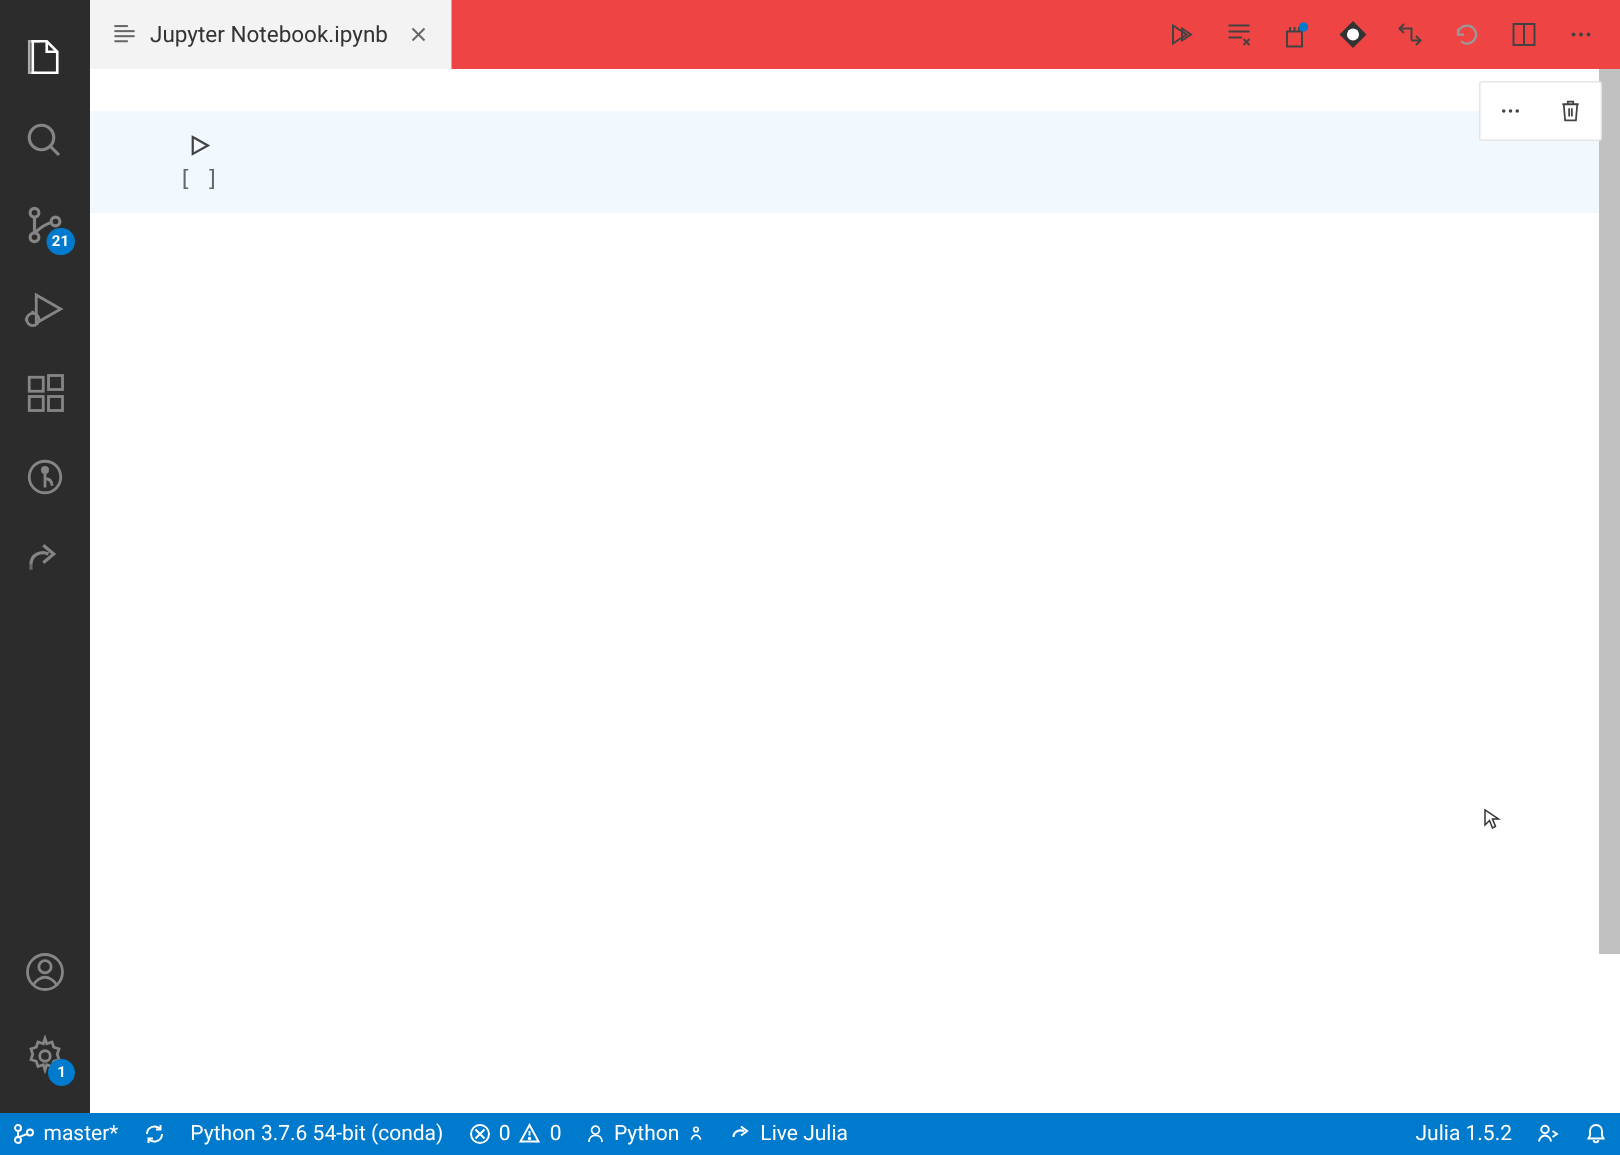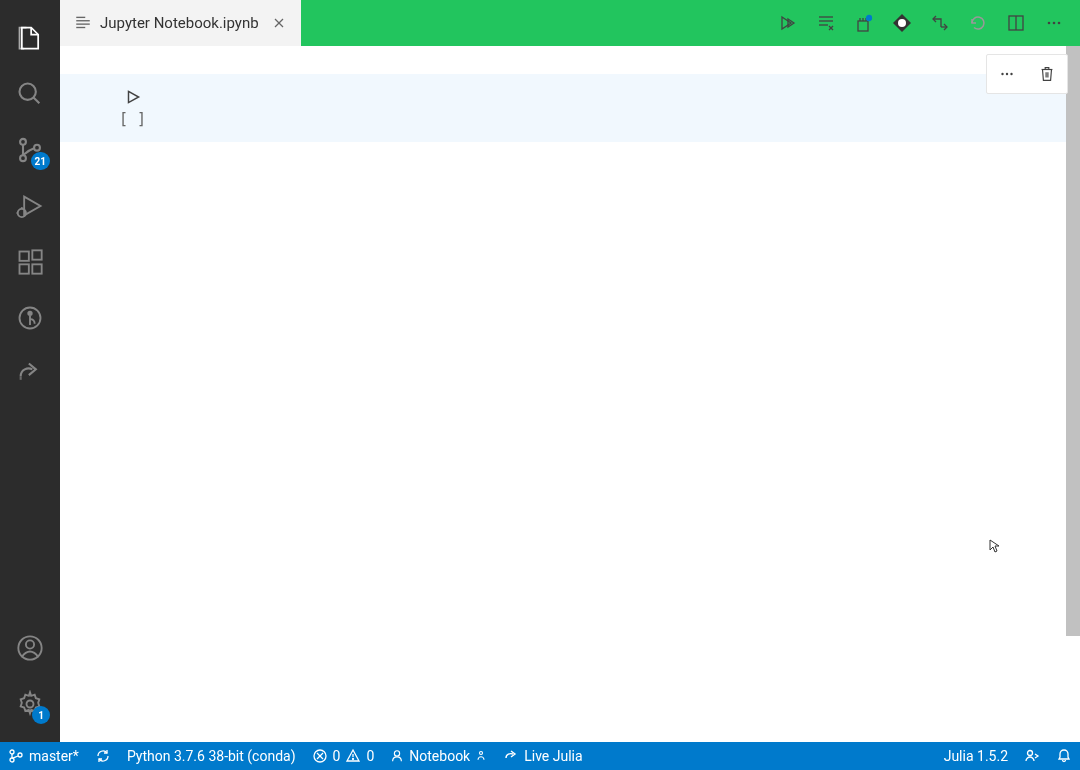--- a/index.html
+++ b/index.html
@@ -71,21 +71,21 @@
       padding: 0 4px;
     }
     .editor-area {
       flex: 1;
       display: flex;
       flex-direction: column;
       background: #ffffff;
     }
     .tab-bar {
       height: 46px;
-      background: #22c55e;
+      background: #ef4444;
       display: flex;
       align-items: center;
     }
     .tab {
       height: 46px;
       padding: 0 14px;
       display: flex;
       align-items: center;
       gap: 8px;
       background: #f3f3f3;
@@ -455,42 +455,42 @@
     </div>
     <div class="status-item">
       <svg width="16" height="16" viewBox="0 0 16 16" fill="none" stroke="currentColor" stroke-width="1.3">
         <path d="M3 8a5 5 0 0 1 9-3"></path>
         <path d="M13 8a5 5 0 0 1-9 3"></path>
         <polyline points="12,2 12,5 9,5"></polyline>
         <polyline points="4,14 4,11 7,11"></polyline>
       </svg>
     </div>
     <div class="status-item">
-      <span>Python 3.7.6 38-bit (conda)</span>
+      <span>Python 3.7.6 54-bit (conda)</span>
     </div>
     <div class="status-item">
       <svg width="16" height="16" viewBox="0 0 16 16" fill="none" stroke="currentColor" stroke-width="1.3">
         <circle cx="8" cy="8" r="6"></circle>
         <line x1="5" y1="5" x2="11" y2="11"></line>
         <line x1="11" y1="5" x2="5" y2="11"></line>
       </svg>
       <span>0</span>
       <svg width="16" height="16" viewBox="0 0 16 16" fill="none" stroke="currentColor" stroke-width="1.3">
         <path d="M8 2 L14 13 L2 13 Z"></path>
         <line x1="8" y1="6" x2="8" y2="9"></line>
         <circle cx="8" cy="11" r="0.5" fill="currentColor"></circle>
       </svg>
       <span>0</span>
     </div>
     <div class="status-item">
       <svg width="14" height="14" viewBox="0 0 16 16" fill="none" stroke="currentColor" stroke-width="1.3">
         <circle cx="8" cy="5" r="3"></circle>
         <path d="M3 14c0-3 2-5 5-5s5 2 5 5"></path>
       </svg>
-      <span>Notebook</span>
+      <span>Python</span>
       <svg width="12" height="12" viewBox="0 0 16 16" fill="none" stroke="currentColor" stroke-width="1.5">
         <circle cx="8" cy="4" r="2"></circle>
         <path d="M4 13c0-2 2-4 4-4s4 2 4 4"></path>
       </svg>
     </div>
     <div class="status-item">
       <svg width="16" height="16" viewBox="0 0 16 16" fill="none" stroke="currentColor" stroke-width="1.4">
         <path d="M3 10 C 3 6 7 5 10 6"></path>
         <polyline points="8,3 12,6 8,9"></polyline>
       </svg>

